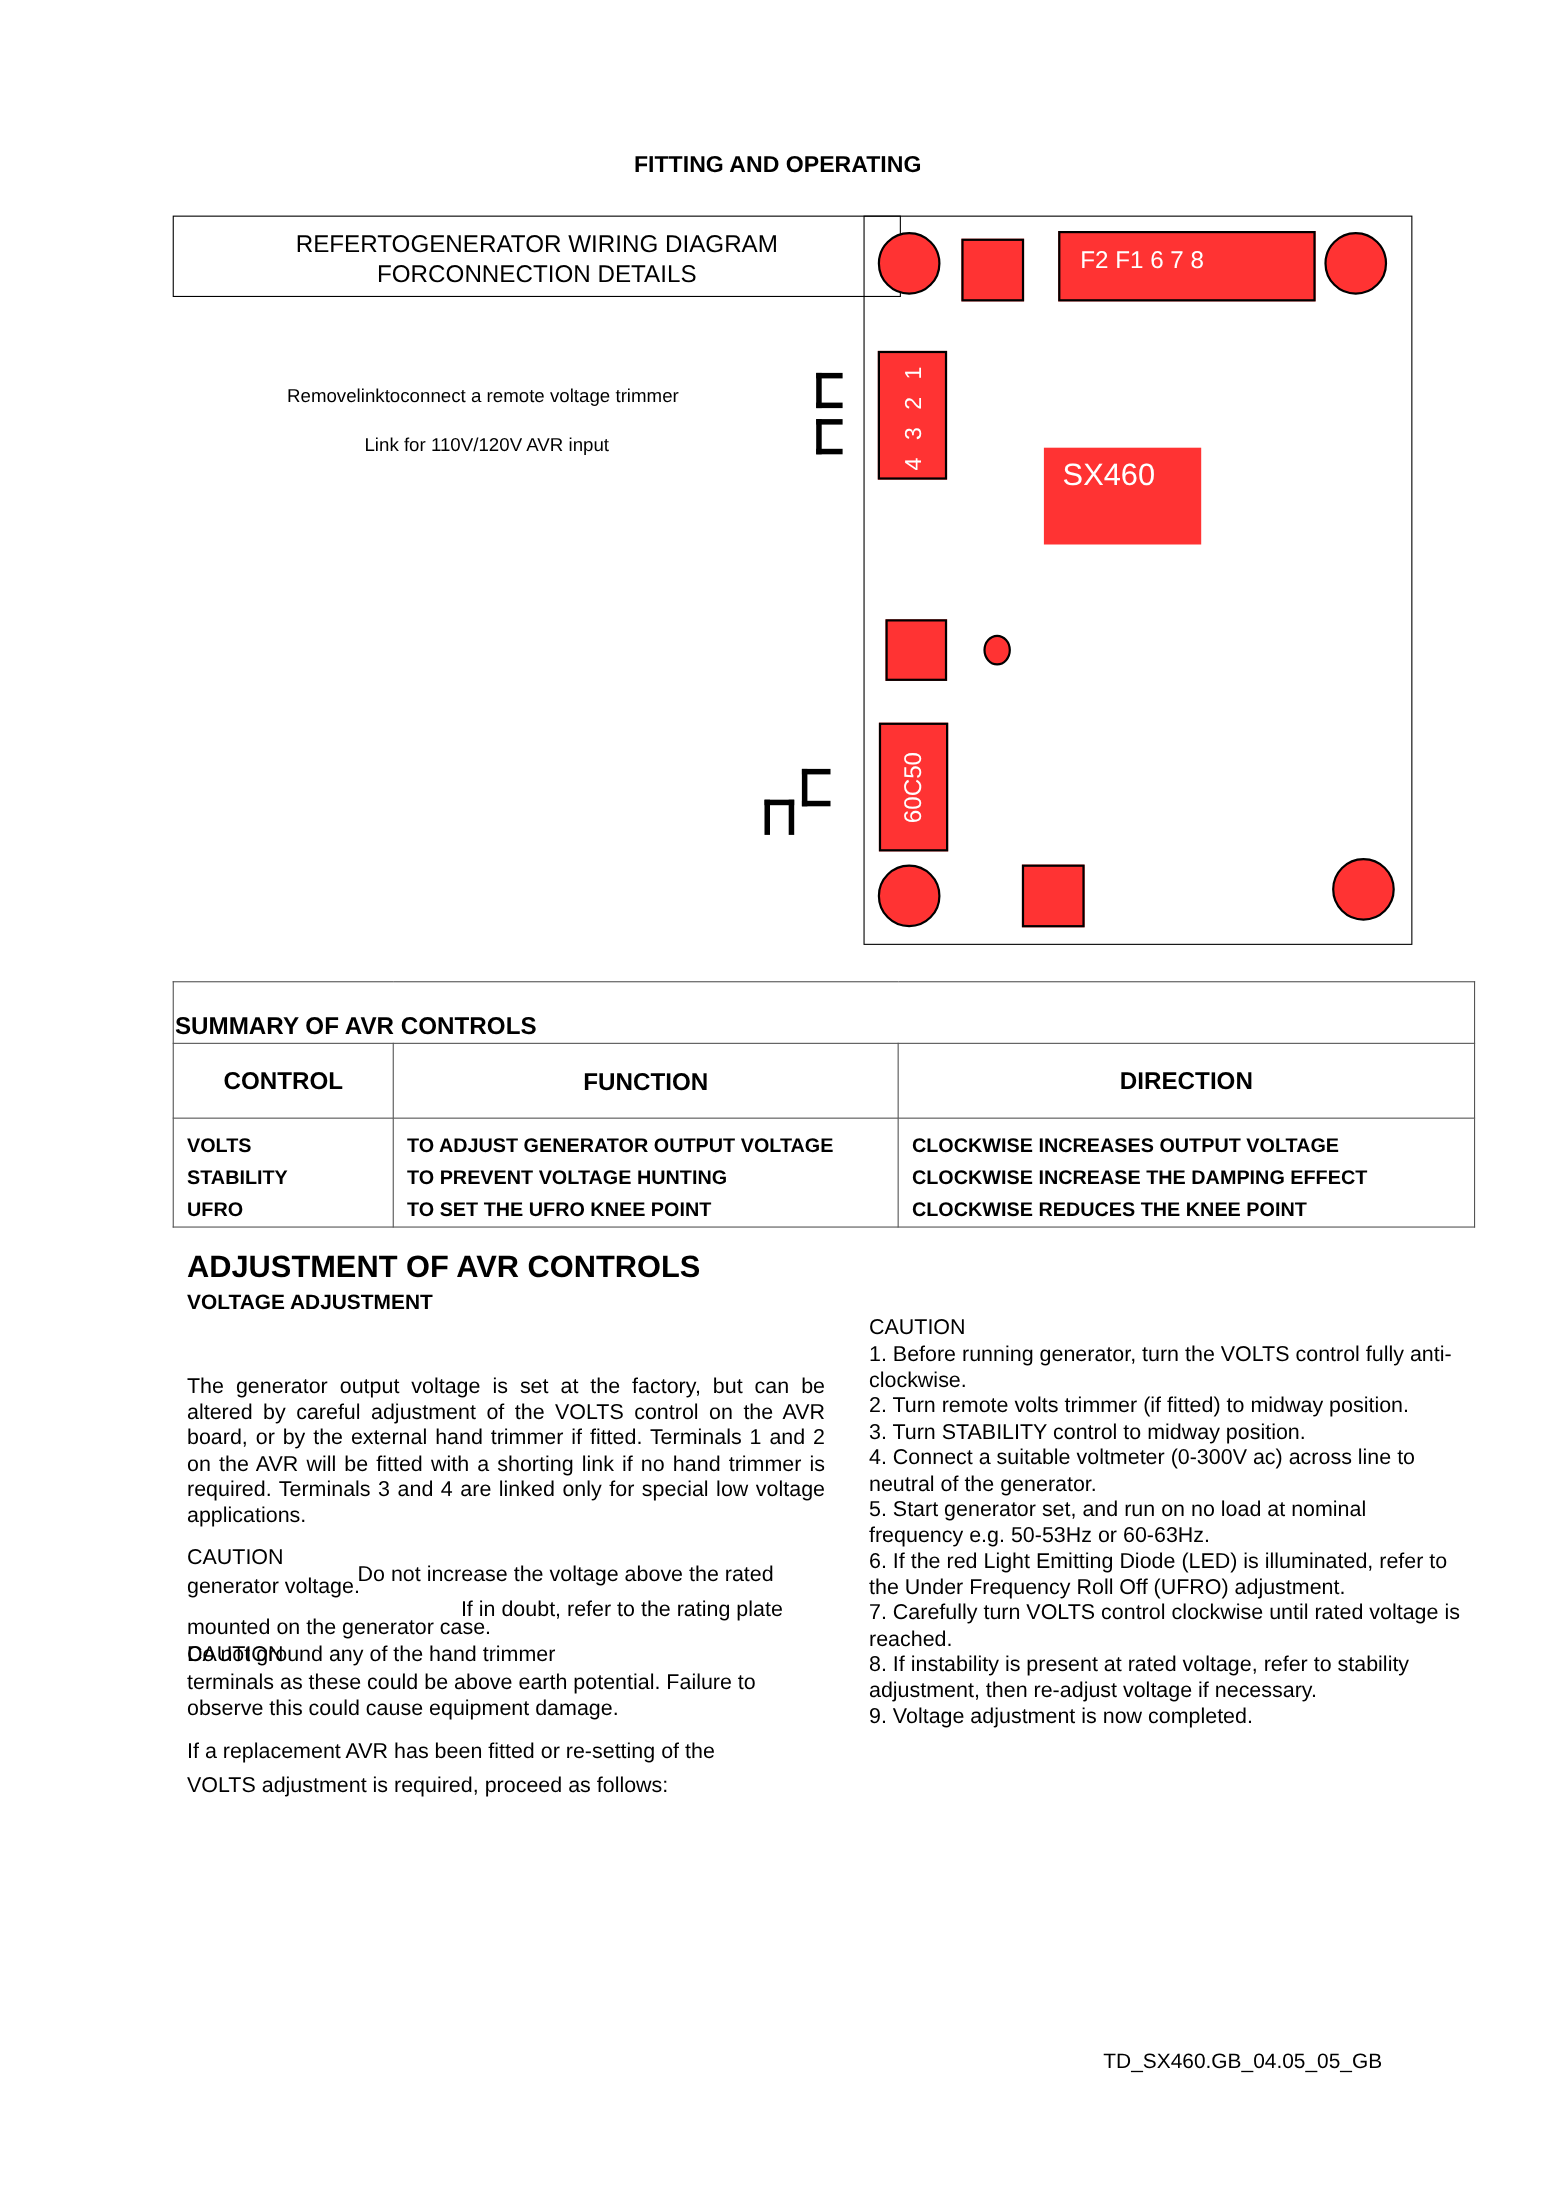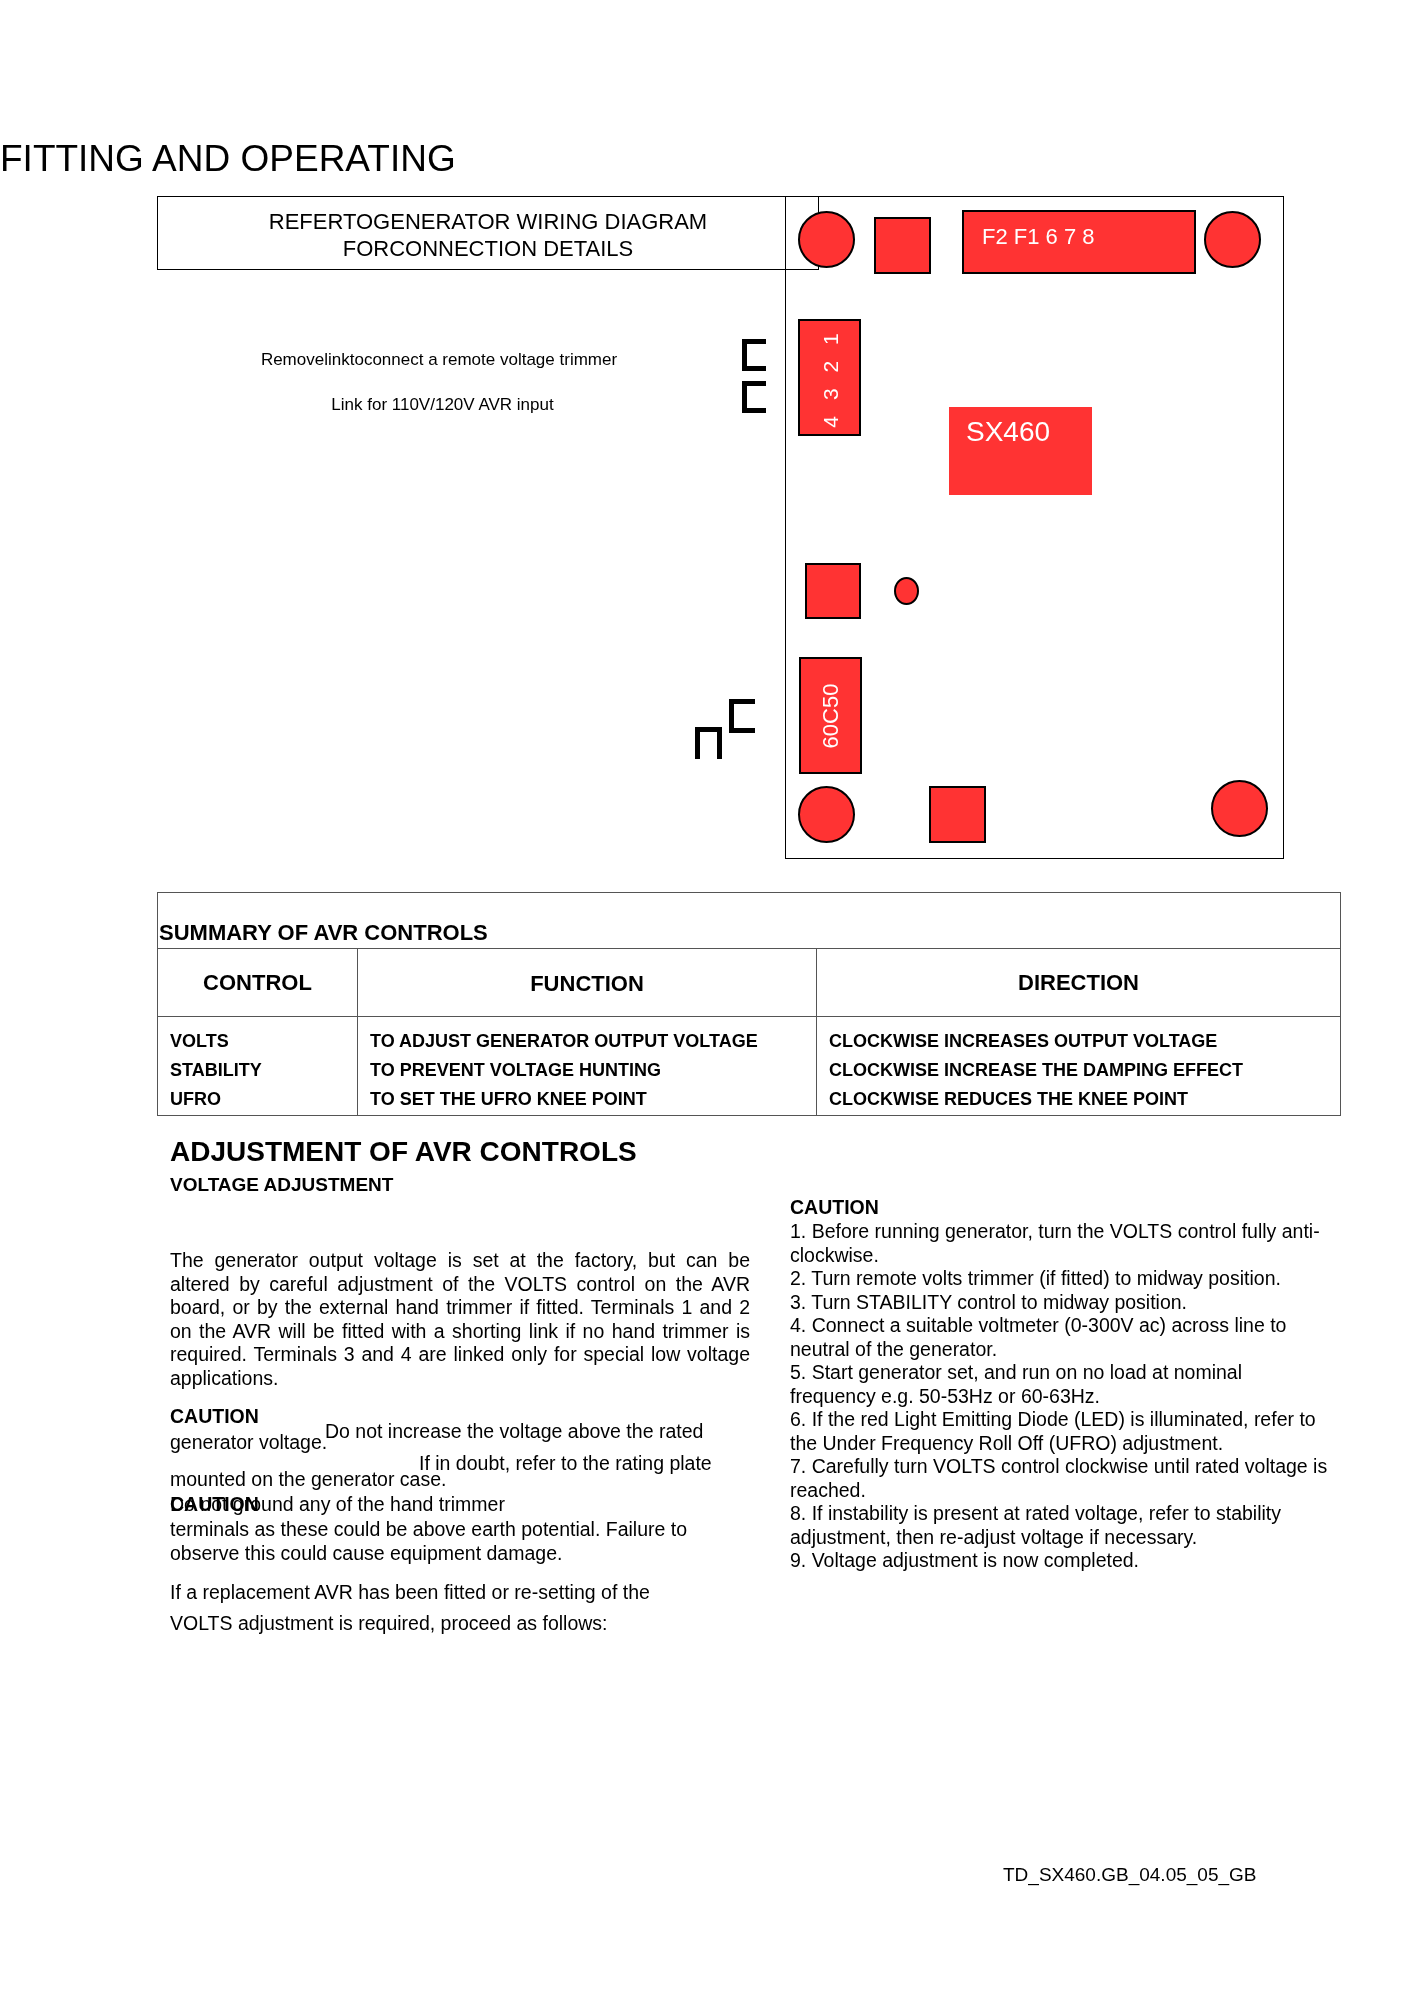--- a/index.html
+++ b/index.html
@@ -1,36 +1,36 @@
 <!DOCTYPE html>
 <html><head>
 <meta charset="utf-8">
 <style>
   html, body { margin: 0; padding: 0; background: #ffffff; }
   body { width: 1414px; height: 2000px; position: relative; font-family: "Liberation Sans", sans-serif; color: #000; overflow: hidden; }
   .abs { position: absolute; }
-  .title { left: 0; width: 1414px; top: 138px; font-size: 37px; }
+  .title { left: 0; width: 1414px; top: 138px; text-align: center; font-size: 21px; font-weight: bold; }
   .refbox { left: 157px; top: 196px; width: 662px; height: 74px; border: 1.5px solid #000; text-align: center; font-size: 22px; line-height: 27px; box-sizing: border-box; padding-top: 11px; }
   .note { font-size: 17px; text-align: center; }
   .board { left: 785px; top: 196px; width: 499px; height: 663px; border: 1.5px solid #000; box-sizing: border-box; }
   .red { background: #ff3333; border: 2px solid #000; box-sizing: border-box; }
   .circle { border-radius: 50%; }
   .white-text { color: #fff; }
   .link-bracket { width: 24px; height: 32px; border: 5px solid #000; border-right: none; box-sizing: border-box; }
   .link-bracket-down { width: 28px; height: 28px; border: 5px solid #000; border-bottom: none; box-sizing: border-box; }
   table.summary { border-collapse: collapse; left: 157px; top: 892px; width: 1184px; }
   table.summary td, table.summary th { border: 1.5px solid #555; }
   .sum-title { height: 52px; font-weight: bold; font-size: 22px; text-align: left; vertical-align: bottom; padding-bottom: 2px; }
   .col-head { height: 62px; font-weight: bold; font-size: 22px; text-align: center; }
   .col-body { font-size: 18px; line-height: 29px; padding: 10px 12px 0 12px; vertical-align: top; height: 88px; text-align: left; font-weight: bold; }
   .h2 { left: 170px; top: 1136px; font-size: 28px; font-weight: bold; }
   .h3 { left: 170px; top: 1174px; font-size: 19px; font-weight: bold; }
   .para { font-size: 19.5px; line-height: 23.5px; }
   .justify { text-align: justify; text-align-last: left; }
-  .bold { font-weight: bold; }
+  .bold { font-weight: normal; }
   .footer { left: 1003px; top: 1864px; font-size: 19px; }
   ol.steps { list-style: none; margin: 0; padding: 0; }
 </style>
 </head>
 <body>
 
 <div class="abs title">FITTING AND OPERATING</div>
 
 <div class="abs refbox">
   <div>REFERTOGENERATOR WIRING DIAGRAM</div>

